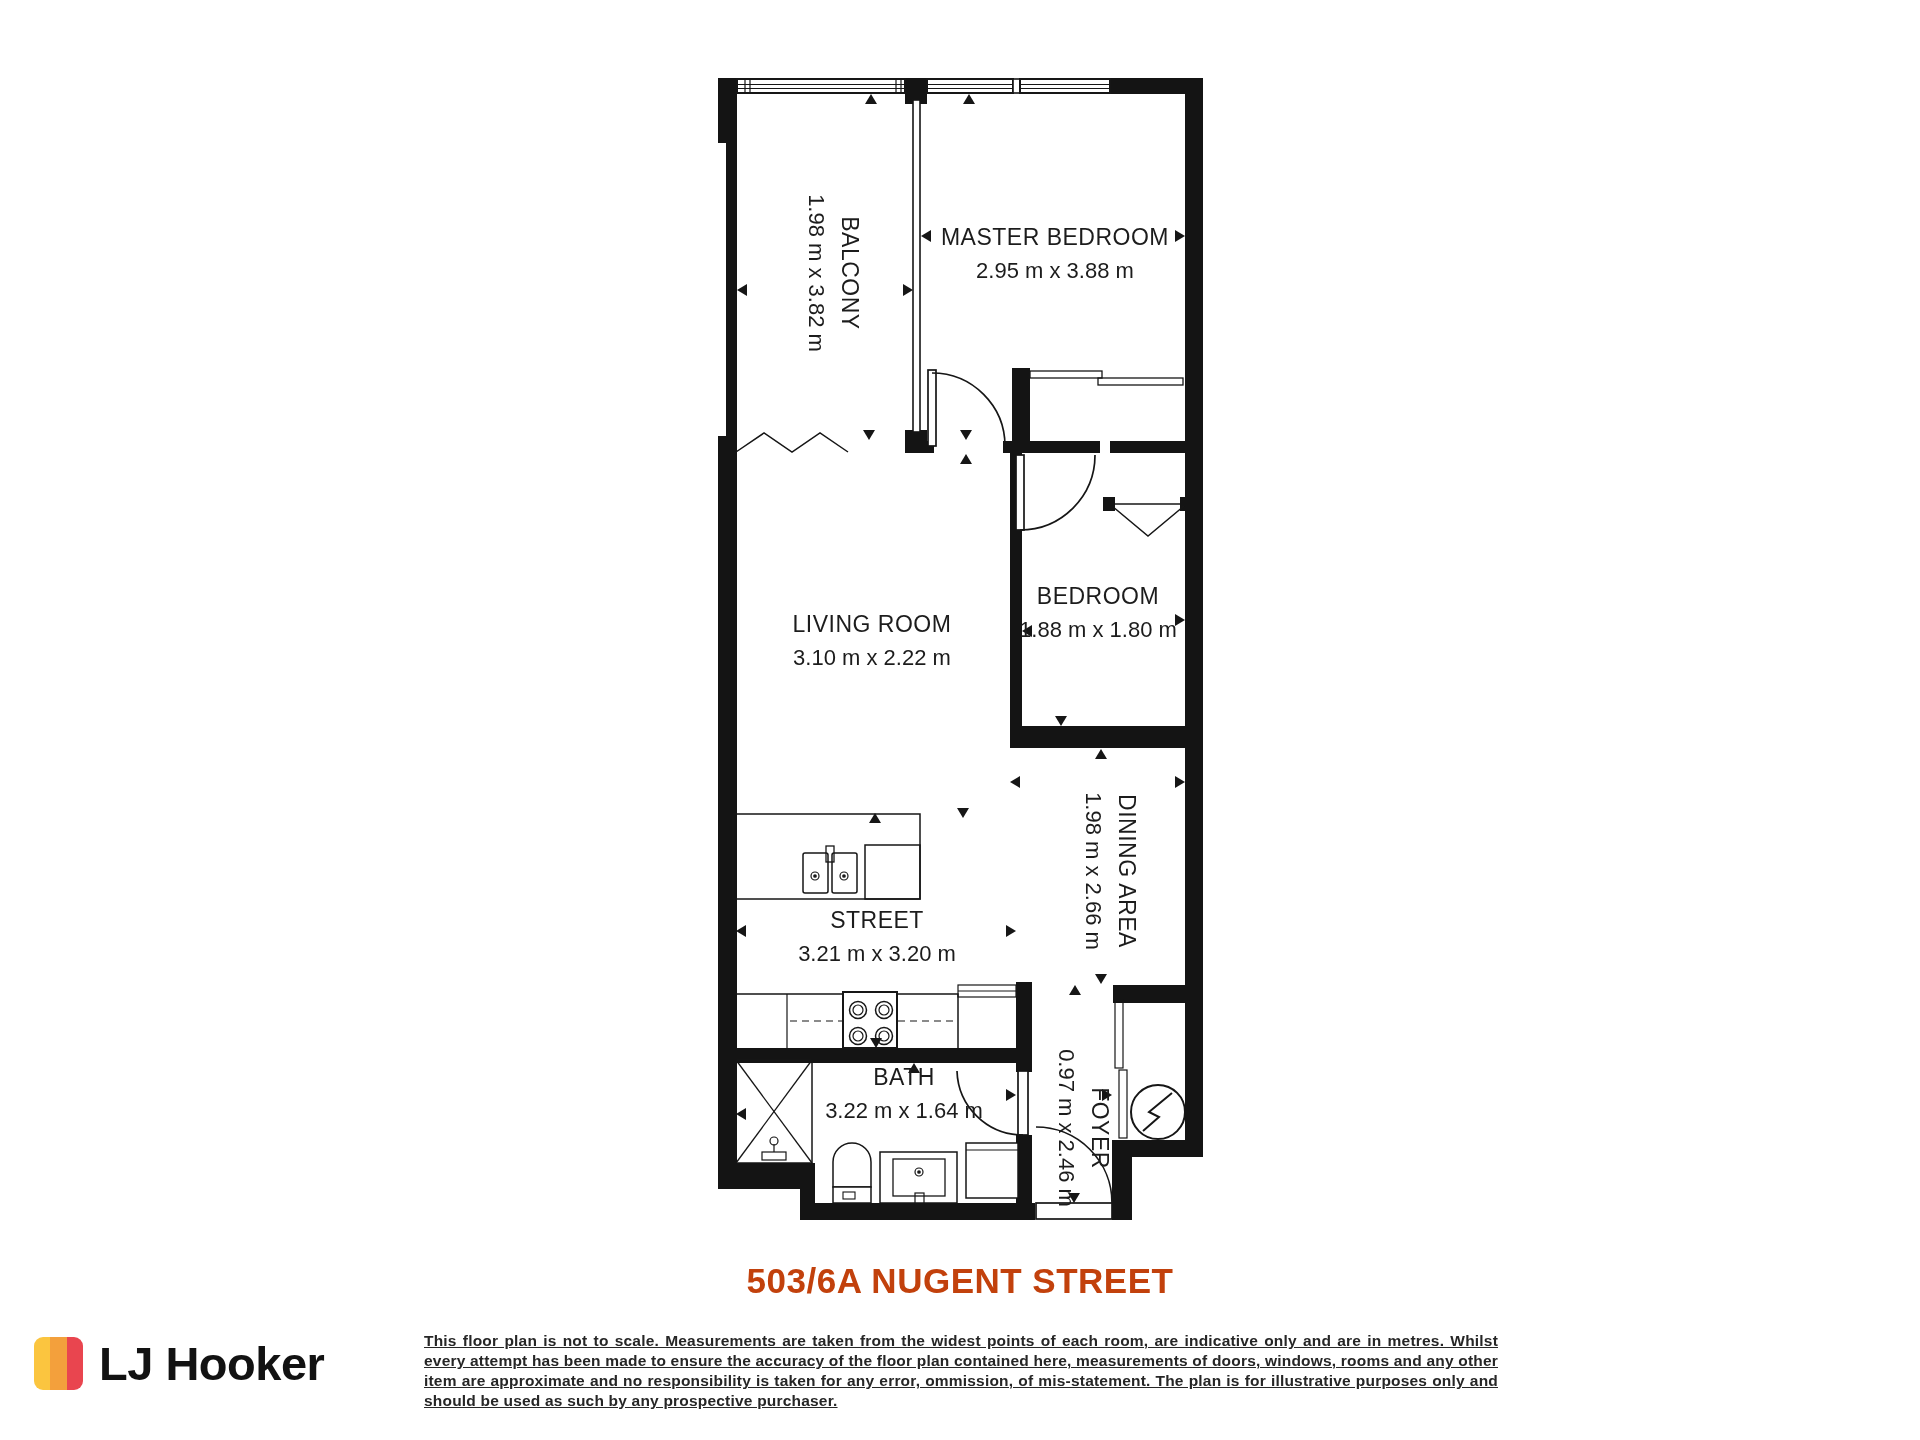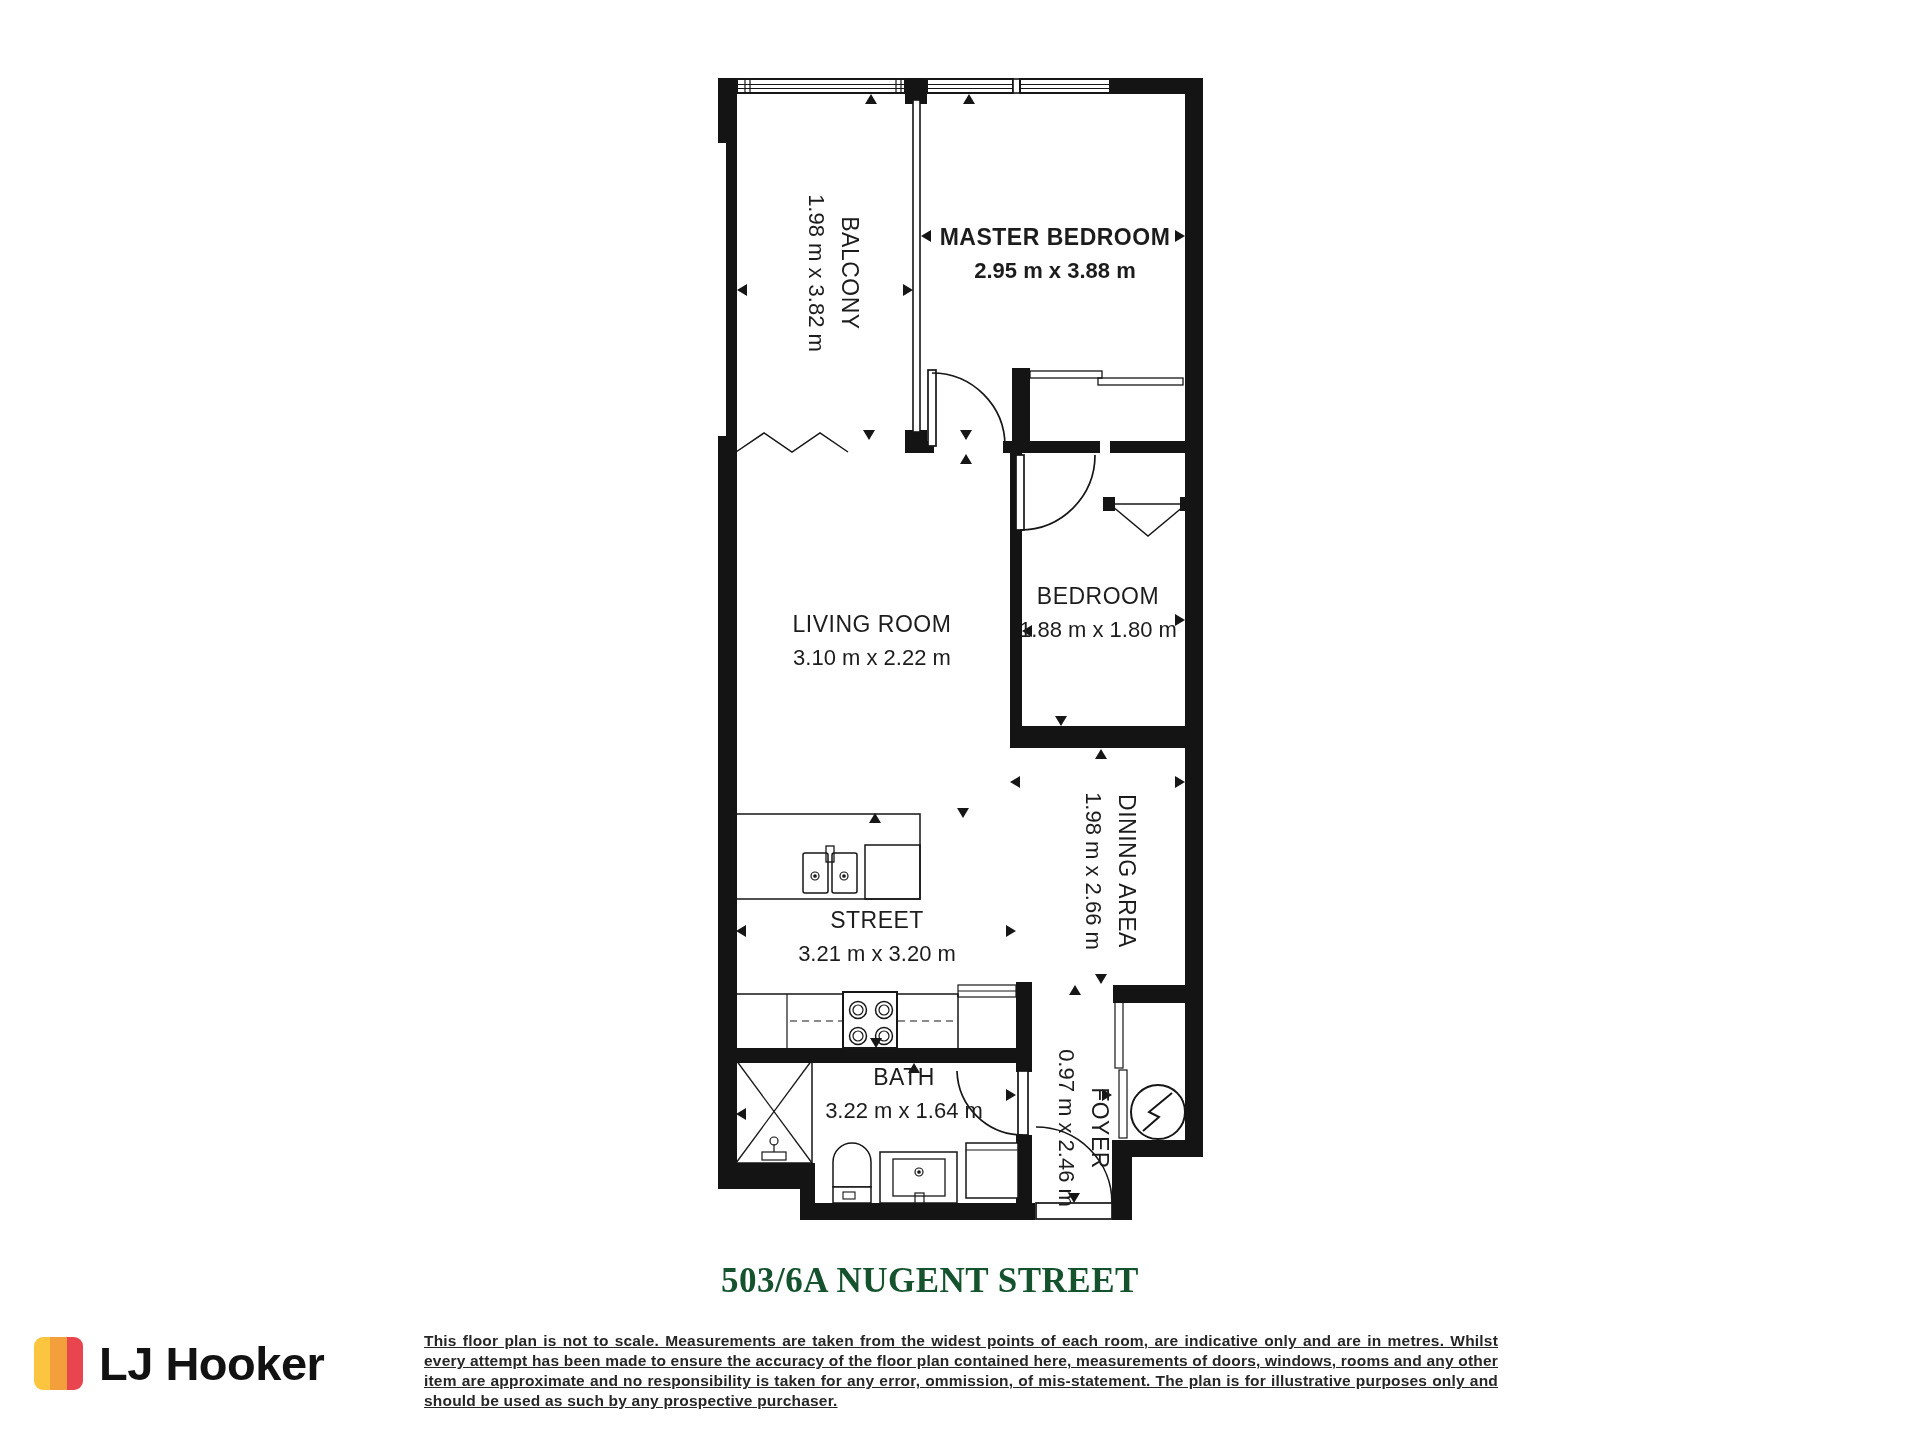--- a/index.html
+++ b/index.html
@@ -3,22 +3,22 @@
 <meta charset="utf-8">
 <style>
   html,body{margin:0;padding:0;background:#ffffff;}
   body{font-family:"Liberation Sans", sans-serif; color:#1c1c1c;}
   #canvas{position:relative;width:1920px;height:1440px;background:#fff;overflow:hidden;}
   .plan-svg{position:absolute;left:0;top:0;}
   .room-label{position:absolute;transform:translate(-50%,-50%);text-align:center;white-space:nowrap;color:#1c1c1c;}
   .room-label.rot{transform:translate(-50%,-50%) rotate(90deg);}
   .rname{font-size:23px;line-height:33px;letter-spacing:.5px;}
   .rdims{font-size:22px;line-height:33px;}
-  .plan-title{position:absolute;left:930px;top:1281px;transform:translate(-50%,-50%);
-    font-size:35px;font-weight:bold;letter-spacing:.5px;color:#14532d;white-space:nowrap;font-family:Liberation Serif, serif;}
+  .plan-title{position:absolute;left:960px;top:1281px;transform:translate(-50%,-50%);
+    font-size:35px;font-weight:bold;letter-spacing:.5px;color:#c2410c;white-space:nowrap;}
   .footer-logo{position:absolute;left:34px;top:1336px;display:flex;align-items:center;}
   .logo-bars{display:flex;width:49px;height:53px;border-radius:9px;overflow:hidden;}
   .logo-bar{flex:1 1 0;height:100%;}
   .logo-text{margin-left:16px;font-size:47px;font-weight:bold;color:#121212;letter-spacing:-0.5px;}
   .disclaimer{position:absolute;left:424px;top:1331px;width:1074px;
     font-size:15.5px;line-height:20px;font-weight:600;letter-spacing:.2px;
     color:#262626;text-align:justify;text-decoration:underline;}
 </style>
 </head>
 <body>
@@ -215,21 +215,21 @@
       <path d="M1095 974 L1107 974 L1101 984 Z"></path>
       <path d="M1069 995 L1081 995 L1075 985 Z"></path>
     </g>
   </svg>
 
   <div class="room-label rot" style="left:833px;top:273px;">
     <div class="rname">BALCONY</div>
     <div class="rdims">1.98 m x 3.82 m</div>
   </div>
 
-  <div class="room-label" style="left:1055px;top:254px;font-weight:bold;">
+  <div class="room-label" style="left:1055px;top:254px;">
     <div class="rname">MASTER BEDROOM</div>
     <div class="rdims">2.95 m x 3.88 m</div>
   </div>
 
   <div class="room-label" style="left:1098px;top:613px;">
     <div class="rname">BEDROOM</div>
     <div class="rdims">1.88 m x 1.80 m</div>
   </div>
 
   <div class="room-label" style="left:872px;top:641px;">

